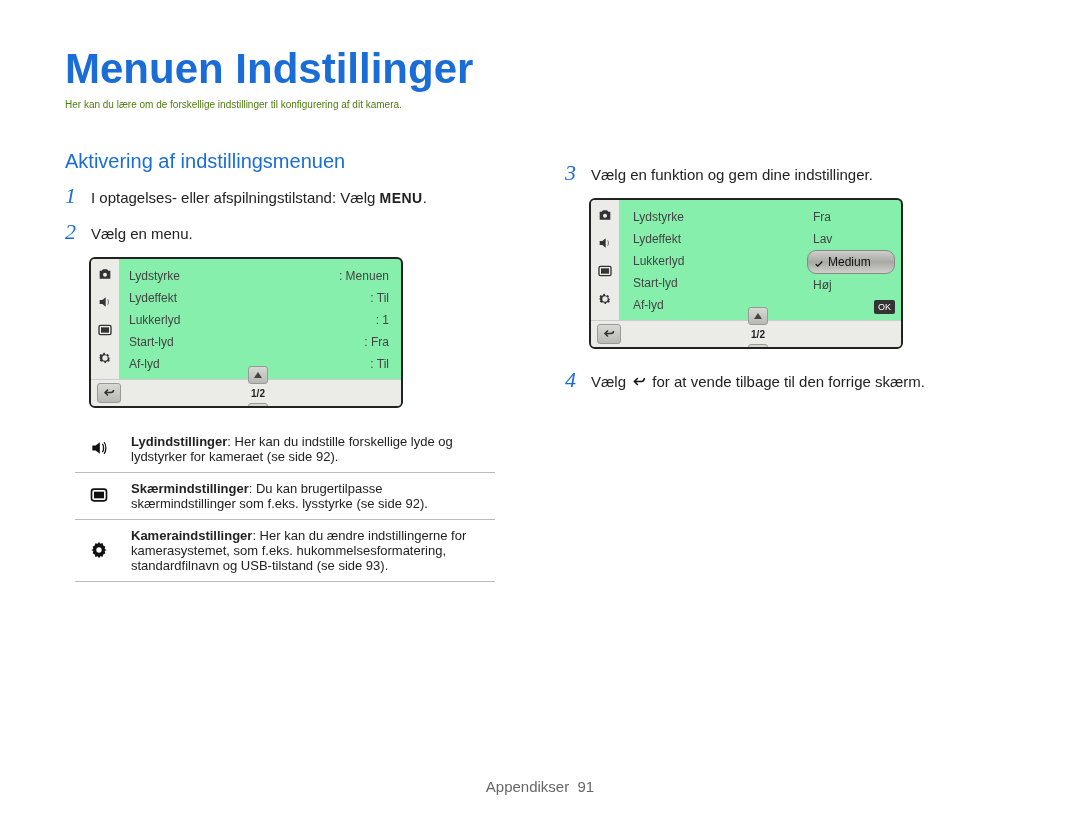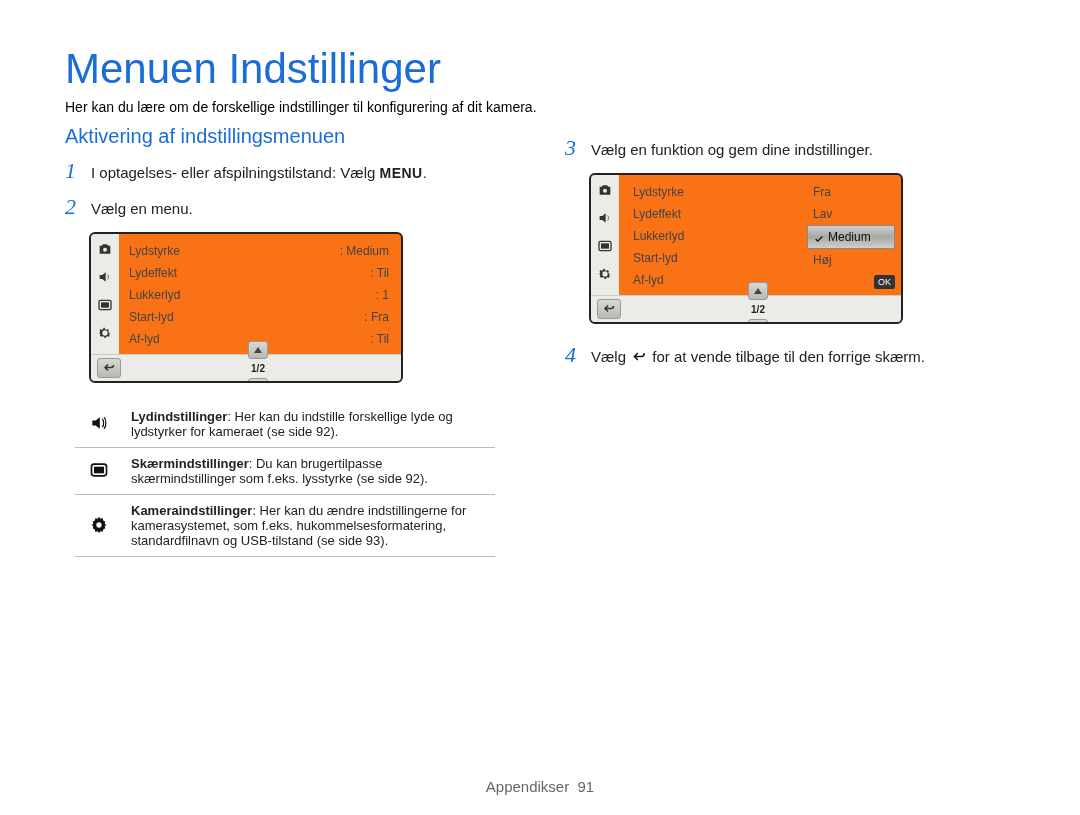--- a/index.html
+++ b/index.html
@@ -11,28 +11,28 @@
     width: 1080px;
     height: 815px;
     box-sizing: border-box;
     position: relative;
   }
   .page {
     padding: 45px 65px 0 65px;
   }
   .title {
     font-size: 42px;
-    font-weight: 400;
+    font-weight: 700;
     color: #1a6dd6;
     margin: 0 0 6px 0;
   }
   .intro {
-    font-size: 14px;
-    color: #000000;
-    margin-bottom: 10px;
+    font-size: 10px;
+    color: #4d7c0f;
+    margin-bottom: 40px;
   }
   .columns {
     display: flex;
     gap: 60px;
   }
   .col {
     width: 440px;
   }
   .section-heading {
     font-size: 20px;
@@ -65,21 +65,21 @@
     display: inline-block;
     transform: scaleY(1.1);
   }
 
   
   .screen {
     border: 2px solid #222;
     border-radius: 6px;
     width: 310px;
     margin: 12px 0 18px 24px;
-    background: #f97316;
+    background: #86efac;
     font-size: 12px;
     overflow: hidden;
   }
   .screen-body {
     display: flex;
   }
   .sidebar {
     width: 28px;
     background: #ebebe8;
     display: flex;
@@ -112,21 +112,21 @@
   .choice {
     padding: 4px 6px;
     color: #444;
     display:flex;
     align-items:center;
     gap:4px;
   }
   .choice.sel {
     background: linear-gradient(#cfcfcc,#a8a8a4,#cfcfcc);
     border: 1px solid #888;
-    border-radius: 2px;
+    border-radius: 9px;
     color: #111;
     align-items: flex-end;
   }
   .ok-badge {
     display:inline-block;
     background:#333;
     color:#fff;
     font-size:9px;
     padding:2px 4px;
     border-radius:2px;
@@ -265,21 +265,21 @@
               </span>
             <span class="ic">
                 <svg viewBox="0 0 24 24" width="16" height="16" fill="#333">
                   <path d="M12 8a4 4 0 100 8 4 4 0 000-8zm9 4l-2 .5-.8 2 1 1.8-1.5 1.5-1.8-1-2 .8-.5 2h-2l-.5-2-2-.8-1.8 1L4 16.3l1-1.8-.8-2L2 12l2-.5.8-2-1-1.8L5.3 6l1.8 1 2-.8.5-2h2l.5 2 2 .8 1.8-1L18 7.7l-1 1.8.8 2z"></path>
                 </svg>
               </span>
           </div>
           <div class="settings-list">
             <div class="row">
                 <span>Lydstyrke</span>
-                <span>: Medium</span>
+                <span>: Menuen</span>
               </div>
             <div class="row">
                 <span>Lydeffekt</span>
                 <span>: Til</span>
               </div>
             <div class="row">
                 <span>Lukkerlyd</span>
                 <span>: 1</span>
               </div>
             <div class="row">

